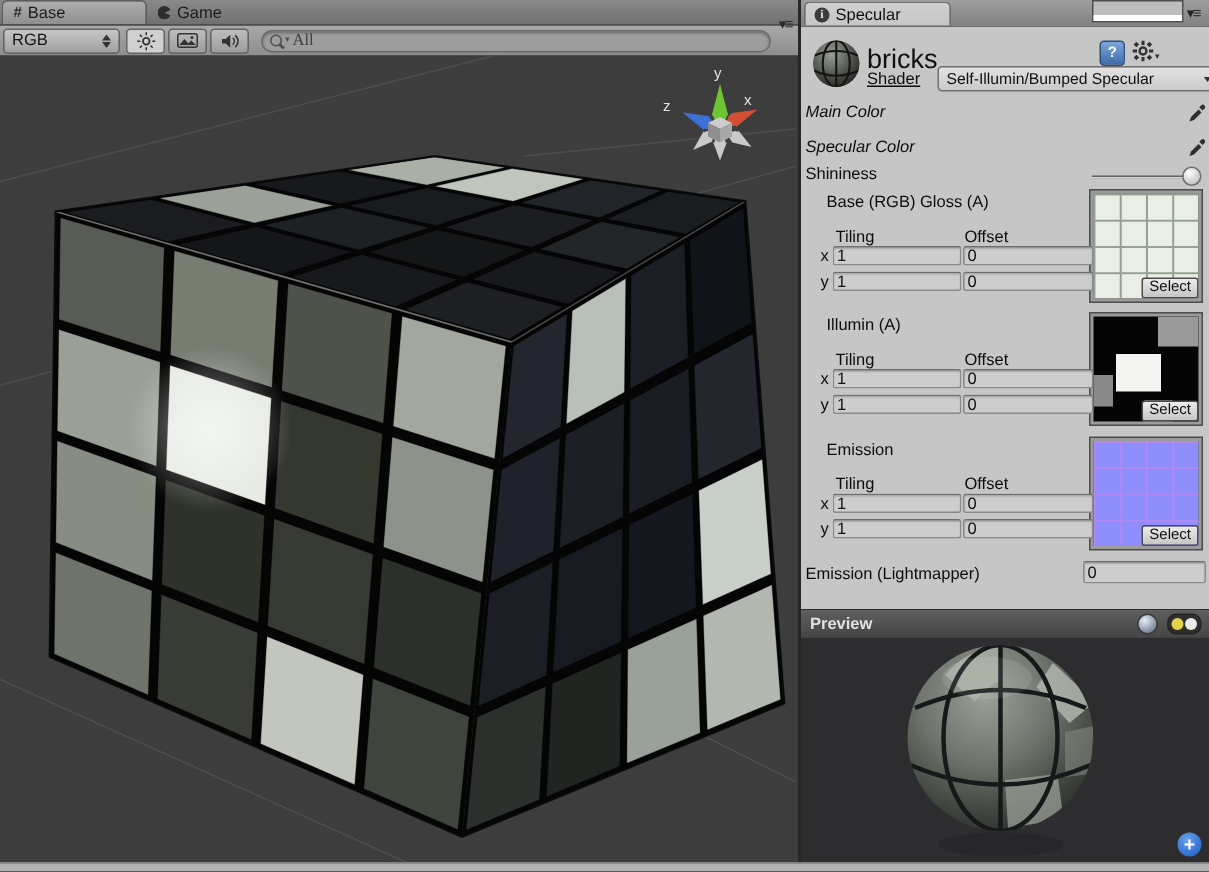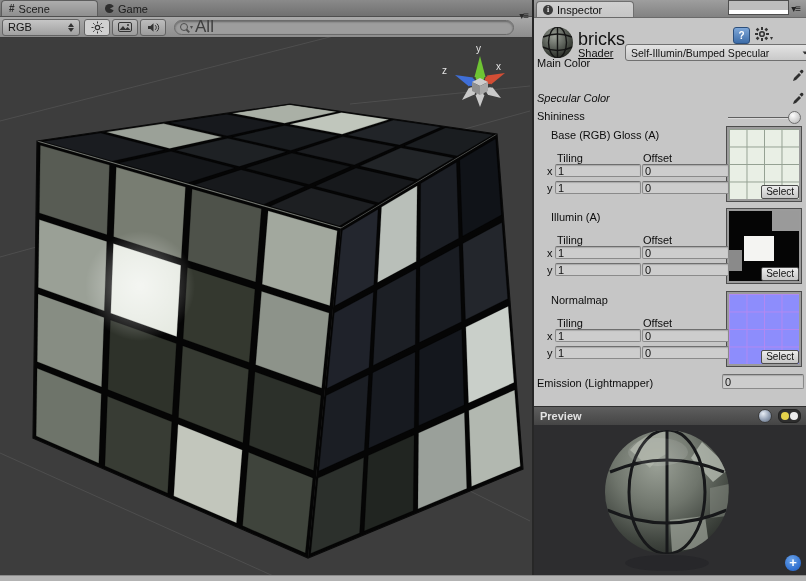--- a/index.html
+++ b/index.html
@@ -50,21 +50,21 @@
     flex:1;height:13px;margin:0 16px 0 6px;border-radius:8px;
     background:#9d9d9d;border:1px solid #6b6b6b;
     box-shadow:inset 0 1px 2px rgba(0,0,0,.35);
     display:flex;align-items:center;padding:0 5px;gap:2px;
   }
   .mag{width:6px;height:6px;border:1.5px solid #4f4f4f;border-radius:50%;position:relative;flex:none;}
   .mag::after{content:"";position:absolute;width:4px;height:1.5px;background:#4f4f4f;
     right:-3px;bottom:-1px;transform:rotate(45deg);}
   .mag-caret{font-size:6px;color:#4f4f4f;line-height:1;}
   .search-box input{flex:1;background:transparent;border:none;outline:none;
-    font-size:17px;color:#3f3f3f;font-family:Liberation Sans, sans-serif;padding:0;}
+    font-size:11px;color:#3f3f3f;font-family:Liberation Serif, serif;padding:0;}
   .panel-menu{position:absolute;right:4px;top:10px;font-size:10px;color:#2b2b2b;letter-spacing:-1px;}
   #scene-svg{position:absolute;left:0;top:37px;}
   
   .v-divider{position:absolute;left:532px;top:0;width:2px;height:576px;background:#272727;}
   
   .inspector{position:absolute;left:534px;top:0;width:272px;height:576px;background:#c6c6c6;font-size:11px;color:#0d0d0d;}
   .insp-tabbar{position:absolute;left:0;top:0;right:0;height:17px;
     background:linear-gradient(#9e9e9e,#828282);border-bottom:1px solid #6a6a6a;}
   .insp-tab{position:absolute;left:2px;top:1px;height:15px;min-width:80px;
     background:linear-gradient(#d0d0d0,#c6c6c6);border:1px solid #6f6f6f;border-bottom:none;
@@ -136,21 +136,21 @@
   .bottom-strip{position:absolute;left:0;bottom:0;width:806px;height:5px;
     background:#b3b3b3;border-top:1px solid #8b8b8b;}
 </style>
 </head>
 <body>
 
 <div class="scene-panel">
   <div class="scene-tabbar">
     <div class="tab active">
       <span class="hash">#</span>
-      <span>Scene</span>
+      <span>Base</span>
     </div>
     <div class="tab">
       <span class="pac"></span>
       <span>Game</span>
     </div>
   </div>
   <div class="scene-toolbar">
     <div class="dropdown dd-channel">
       <span>RGB</span>
       <span class="dd-arrs">
@@ -282,21 +282,21 @@
       </g>
     </svg>
 </div>
 
 <div class="v-divider"></div>
 
 <div class="inspector">
   <div class="insp-tabbar">
     <div class="insp-tab">
       <span class="info-dot">i</span>
-      <span>Inspector</span>
+      <span>Specular</span>
     </div>
     <svg class="lock-icon" width="11" height="12" viewBox="0 0 11 12">
       <path d="M3 5 V3.5 A2.3 2.3 0 0 1 7.6 3.2" fill="none" stroke="#2e2e2e" stroke-width="1.3"></path>
       <rect x="1.5" y="5" width="7" height="5.5" rx="1" fill="#2e2e2e"></rect>
     </svg>
     <span class="insp-menu">▾≡</span>
   </div>
 
   <svg class="mat-sphere" width="35" height="35" viewBox="0 0 35 35">
     <defs>
@@ -337,21 +337,21 @@
           <rect x="10" y="1.3" width="2.6" height="2.6" transform="rotate(45 11.3 2.6)"></rect>
           <rect x="1.3" y="10" width="2.6" height="2.6" transform="rotate(45 2.6 11.3)"></rect>
           <rect x="10" y="10" width="2.6" height="2.6" transform="rotate(45 11.3 11.3)"></rect>
         </g>
         <circle cx="7" cy="7" r="1.5" fill="#c6c6c6"></circle>
       </g>
     </svg>
     <span class="gear-caret">▾</span>
   </div>
 
-  <div class="plabel" style="top:57px;">Main Color</div>
+  <div class="plabel" style="top:69px;font-style:italic;">Main Color</div>
   <div class="swatch" style="background:#a1a1a1">
     <span class="alpha">
         <span class="alpha-dark"></span>
       </span>
   </div>
   <svg class="dropper" style="top:69px;" viewBox="0 0 12 13">
     <path d="M1 12 L2 9 L7 4 L9 6 L4 11 Z" fill="#2f2f2f"></path>
     <path d="M7.5 2.5 L9 1 A1.6 1.6 0 0 1 11.2 3.2 L9.7 4.7 Z" fill="#2f2f2f"></path>
   </svg>
 
@@ -399,21 +399,21 @@
     <div class="sub-label" style="left:109px;top:27px;">Offset</div>
     <div class="sub-label" style="left:13px;top:40px;">x</div>
     <input class="vfield w-til" style="top: 39px;" value="1">
     <input class="vfield w-off" style="top: 39px;" value="0">
     <div class="sub-label" style="left:13px;top:57px;">y</div>
     <input class="vfield w-til" style="top: 56px;" value="1">
     <input class="vfield w-off" style="top: 56px;" value="0">
   </div>
 
   <div class="tex-section" style="top:290px;">
-    <div class="tex-title">Normalmap</div>
+    <div class="tex-title">Emission</div>
     <div class="thumb">
       <div class="tex tex-grid-normal"></div>
       <div class="select-btn">Select</div>
     </div>
     <div class="sub-label" style="left:23px;top:27px;">Tiling</div>
     <div class="sub-label" style="left:109px;top:27px;">Offset</div>
     <div class="sub-label" style="left:13px;top:40px;">x</div>
     <input class="vfield w-til" style="top: 39px;" value="1">
     <input class="vfield w-off" style="top: 39px;" value="0">
     <div class="sub-label" style="left:13px;top:57px;">y</div>

